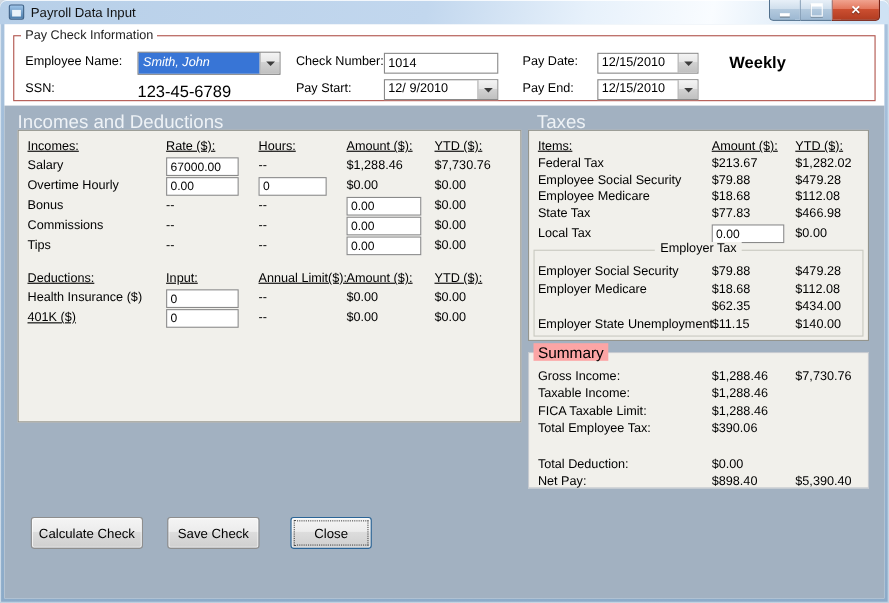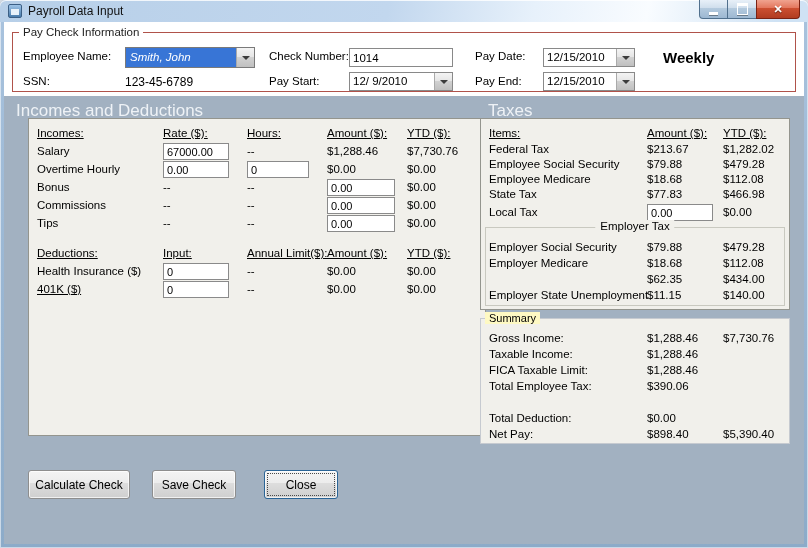--- a/index.html
+++ b/index.html
@@ -34,21 +34,21 @@
     color:#fff;font-size:11px;font-weight:bold;text-shadow:0 1px 1px rgba(0,0,0,.5);}
   .glyph-min{width:9px;height:3px;background:#fff;box-shadow:0 1px 0 rgba(0,0,0,.35);margin-top:8px;}
   .glyph-max{width:9px;height:8px;border:1px solid #fff;border-top:3px solid #fff;box-shadow:0 1px 0 rgba(0,0,0,.35);}
   .client{position:absolute;left:4px;right:4px;top:22px;bottom:4px;background:#ffffff;}
 
   
   fieldset{margin:0;padding:0;}
   .pay-group{position:absolute;left:8px;top:4px;width:782px;height:64px;border:1px solid #b0524a;position:absolute;}
   .pay-group legend{font-size:11.5px;color:#222;padding:0 4px;margin-left:6px;}
   .lbl{position:absolute;font-size:11.5px;color:#000;white-space:nowrap;}
-  .val{position:absolute;font-size:12px;color:#000;white-space:nowrap;}
+  .val{position:absolute;font-size:15px;color:#000;white-space:nowrap;}
   .tb{position:absolute;height:19px;border:1px solid #898989;background:#fff;
     font-family:"Liberation Sans",sans-serif;font-size:11.5px;padding:1px 3px;box-sizing:border-box;color:#000;}
   .combo{position:absolute;height:21px;border:1px solid #7a7a7a;background:#fff;box-sizing:border-box;display:flex;font-style:italic;}
   .combo-sel{flex:1;background:#3875d6;color:#fff;font-size:11.5px;line-height:19px;padding:0 4px;overflow:hidden;white-space:nowrap;}
   .drop-btn{width:17px;border-left:1px solid #aaa;background:linear-gradient(#f4f4f4,#e6e6e6 45%,#d2d2d2 46%,#c0c0c0);
     display:flex;align-items:center;justify-content:center;}
   .arr{width:0;height:0;border:4px solid transparent;border-top:4px solid #3c3c3c;margin-top:4px;}
   .picker{position:absolute;height:19px;border:1px solid #898989;background:#fff;box-sizing:border-box;display:flex;}
   .picker-text{flex:1;font-size:11.5px;line-height:17px;padding:0 3px;color:#000;white-space:nowrap;overflow:hidden;}
   .freq{position:absolute;font-size:15px;font-weight:bold;color:#000;}
@@ -65,21 +65,21 @@
   .t1{left:8px}.t2{left:166px}.t3{left:242px}
   .ptb{position:absolute;height:17px;border:1px solid #8a8a8a;background:#fff;
     font-family:"Liberation Sans",sans-serif;font-size:11px;padding:1px 3px;box-sizing:border-box;color:#000;}
 
   .employer-box{position:absolute;left:4px;right:4px;top:108px;bottom:3px;border:1px solid #c9c9c0;}
   .employer-label{position:absolute;top:101px;left:50%;transform:translateX(-50%);
     background:#f1f0eb;padding:0 5px;font-size:11.5px;color:#000;white-space:nowrap;}
 
   .summary-group{position:absolute;left:476px;top:216px;width:310px;height:132px;
     border:1px solid #c6cad0;background:#f1f0eb;box-sizing:border-box;}
-  .summary-group legend{font-size:11px;padding:0 4px;margin-left:4px;background:#fef9c3;color:#000;}
+  .summary-group legend{font-size:14px;padding:0 4px;margin-left:4px;background:#fca5a5;color:#000;}
 
   .btn{position:absolute;height:29px;border:1px solid #8e8e8e;border-radius:3px;
     background:linear-gradient(#f4f4f4,#ececec 45%,#dddddd 46%,#cfcfcf);
     font-family:"Liberation Sans",sans-serif;font-size:12px;color:#000;
     display:flex;align-items:center;justify-content:center;box-shadow:inset 0 0 0 1px rgba(255,255,255,.7);}
   .btn-default{border-color:#2a6496;outline:1px dotted #4a4a4a;outline-offset:-4px;}
 </style>
 </head>
 <body>
 
@@ -143,21 +143,21 @@
         <span class="drop-btn">
             <i class="arr"></i>
           </span>
       </div>
     </fieldset>
 
     <div class="lower">
       <span class="section-label" style="left:12px;top:5px">Incomes and Deductions</span>
       <span class="section-label" style="left:484px;top:5px">Taxes</span>
 
-      <div class="panel" style="left:24px;top:22px;width:458px;height:318px">
+      <div class="panel" style="left:12px;top:22px;width:458px;height:266px">
         <div class="row" style="top:8px">
           <span class="c1 u">Incomes:</span>
           <span class="c2 u">Rate ($):</span>
           <span class="c3 u">Hours:</span>
           <span class="c4 u">Amount ($):</span>
           <span class="c5 u">YTD ($):</span>
         </div>
 
         <div class="row" style="top:26px">
           <span class="c1">Salary</span>

